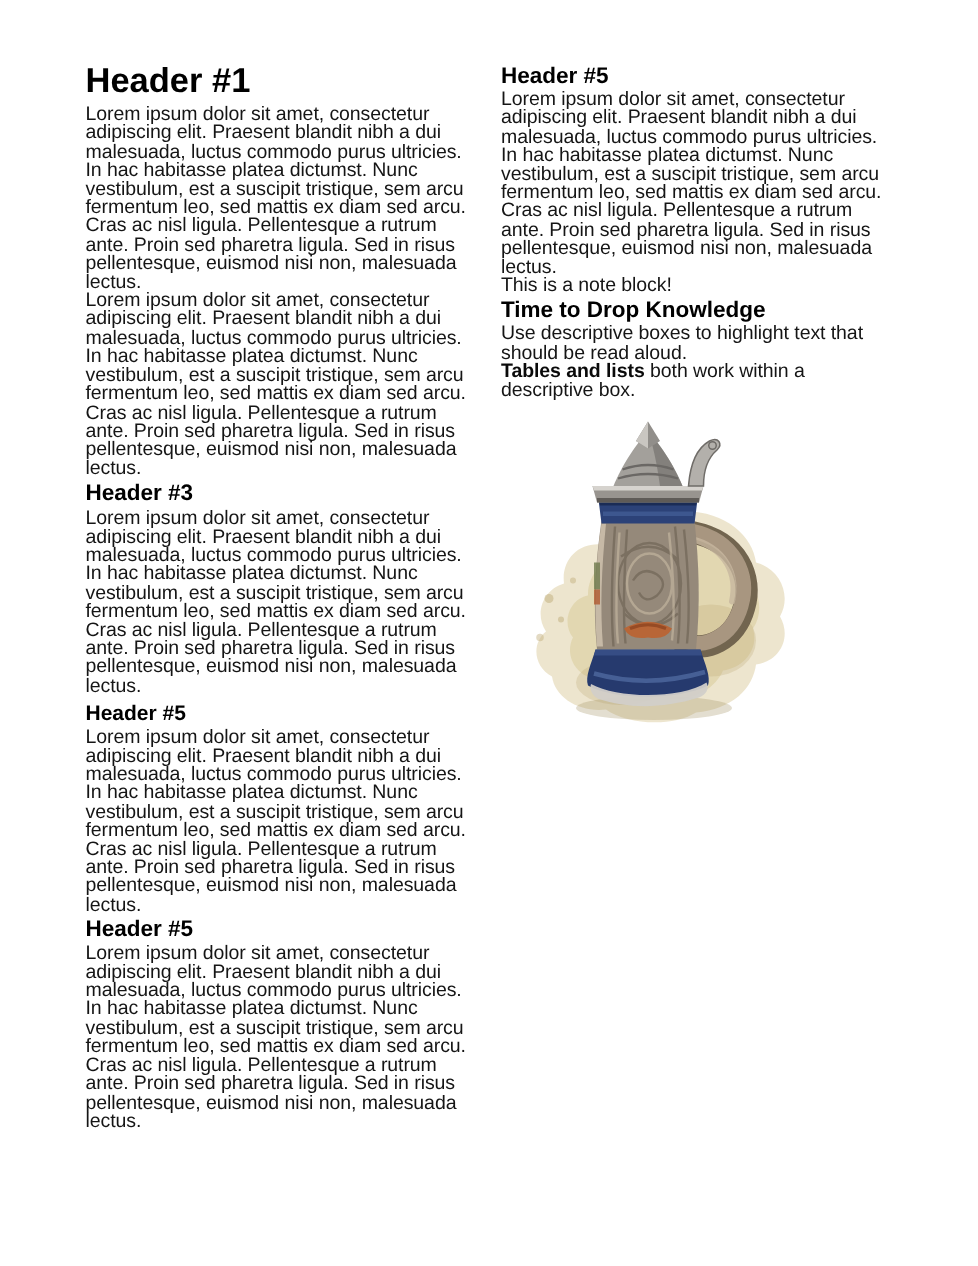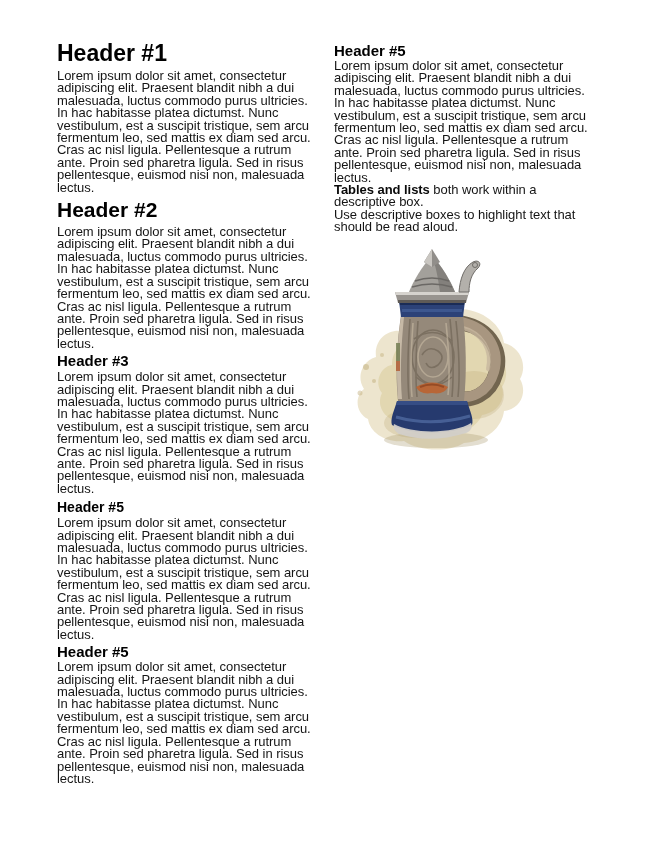--- a/index.html
+++ b/index.html
@@ -43,21 +43,20 @@
 <body>
 
 <div class="page">
 
   <div class="col col-left">
     <section>
       <h1>Header #1</h1>
       <p>Lorem ipsum dolor sit amet, consectetur adipiscing elit. Praesent blandit nibh a dui malesuada, luctus commodo purus ultricies. In hac habitasse platea dictumst. Nunc vestibulum, est a suscipit tristique, sem arcu fermentum leo, sed mattis ex diam sed arcu. Cras ac nisl ligula. Pellentesque a rutrum ante. Proin sed pharetra ligula. Sed in risus pellentesque, euismod nisi non, malesuada lectus.</p>
     </section>
     <section>
-      <h2>Header #2</h2>
       <p>Lorem ipsum dolor sit amet, consectetur adipiscing elit. Praesent blandit nibh a dui malesuada, luctus commodo purus ultricies. In hac habitasse platea dictumst. Nunc vestibulum, est a suscipit tristique, sem arcu fermentum leo, sed mattis ex diam sed arcu. Cras ac nisl ligula. Pellentesque a rutrum ante. Proin sed pharetra ligula. Sed in risus pellentesque, euismod nisi non, malesuada lectus.</p>
     </section>
     <section>
       <h3>Header #3</h3>
       <p>Lorem ipsum dolor sit amet, consectetur adipiscing elit. Praesent blandit nibh a dui malesuada, luctus commodo purus ultricies. In hac habitasse platea dictumst. Nunc vestibulum, est a suscipit tristique, sem arcu fermentum leo, sed mattis ex diam sed arcu. Cras ac nisl ligula. Pellentesque a rutrum ante. Proin sed pharetra ligula. Sed in risus pellentesque, euismod nisi non, malesuada lectus.</p>
     </section>
     <section>
       <h4>Header #5</h4>
       <p>Lorem ipsum dolor sit amet, consectetur adipiscing elit. Praesent blandit nibh a dui malesuada, luctus commodo purus ultricies. In hac habitasse platea dictumst. Nunc vestibulum, est a suscipit tristique, sem arcu fermentum leo, sed mattis ex diam sed arcu. Cras ac nisl ligula. Pellentesque a rutrum ante. Proin sed pharetra ligula. Sed in risus pellentesque, euismod nisi non, malesuada lectus.</p>
     </section>
@@ -66,23 +65,25 @@
       <p>Lorem ipsum dolor sit amet, consectetur adipiscing elit. Praesent blandit nibh a dui malesuada, luctus commodo purus ultricies. In hac habitasse platea dictumst. Nunc vestibulum, est a suscipit tristique, sem arcu fermentum leo, sed mattis ex diam sed arcu. Cras ac nisl ligula. Pellentesque a rutrum ante. Proin sed pharetra ligula. Sed in risus pellentesque, euismod nisi non, malesuada lectus.</p>
     </section>
   </div>
 
   <div class="col col-right">
     <section>
       <h5>Header #5</h5>
       <p>Lorem ipsum dolor sit amet, consectetur adipiscing elit. Praesent blandit nibh a dui malesuada, luctus commodo purus ultricies. In hac habitasse platea dictumst. Nunc vestibulum, est a suscipit tristique, sem arcu fermentum leo, sed mattis ex diam sed arcu. Cras ac nisl ligula. Pellentesque a rutrum ante. Proin sed pharetra ligula. Sed in risus pellentesque, euismod nisi non, malesuada lectus.</p>
     </section>
 
+    <p>This is a note block!</p>
 
+    <h5>Time to Drop Knowledge</h5>
+    <p class="spaced">Use descriptive boxes to highlight text that should be read aloud.</p>
     <p class="spaced"><strong>Tables and lists</strong><span> both work within a descriptive box.</span></p>
-    <p class="spaced">Use descriptive boxes to highlight text that should be read aloud.</p>
 
     <div class="illustration">
       <svg viewBox="0 0 180 210" xmlns="http://www.w3.org/2000/svg">
 
         <path d="M100,62 C130,60 150,78 152,96 C168,100 176,118 168,132 C176,146 168,162 152,164 C150,180 136,194 112,196 C96,206 66,204 52,194 C34,196 18,186 16,172 C4,166 2,150 12,142 C4,130 10,114 24,110 C22,94 34,82 50,84 C56,68 78,64 100,62 Z" style="fill:var(--splash-light)" opacity="0.8"></path>
         <path d="M96,74 C124,72 140,88 142,104 C154,112 158,128 150,140 C154,154 144,166 130,168 C124,182 106,190 90,186 C72,192 52,186 46,174 C32,172 24,158 30,146 C22,136 28,120 40,118 C40,102 52,92 66,94 C72,80 84,76 96,74 Z" style="fill:var(--splash)" opacity="0.65"></path>
         <ellipse cx="122" cy="148" rx="30" ry="24" style="fill:var(--splash-dark)" opacity="0.30"></ellipse>
         <ellipse cx="62" cy="176" rx="30" ry="15" style="fill:var(--splash-dark)" opacity="0.30"></ellipse>
         <circle cx="14" cy="120" r="3" style="fill:var(--splash-dark)" opacity="0.5"></circle>
         <circle cx="22" cy="134" r="2" style="fill:var(--splash-dark)" opacity="0.5"></circle>

